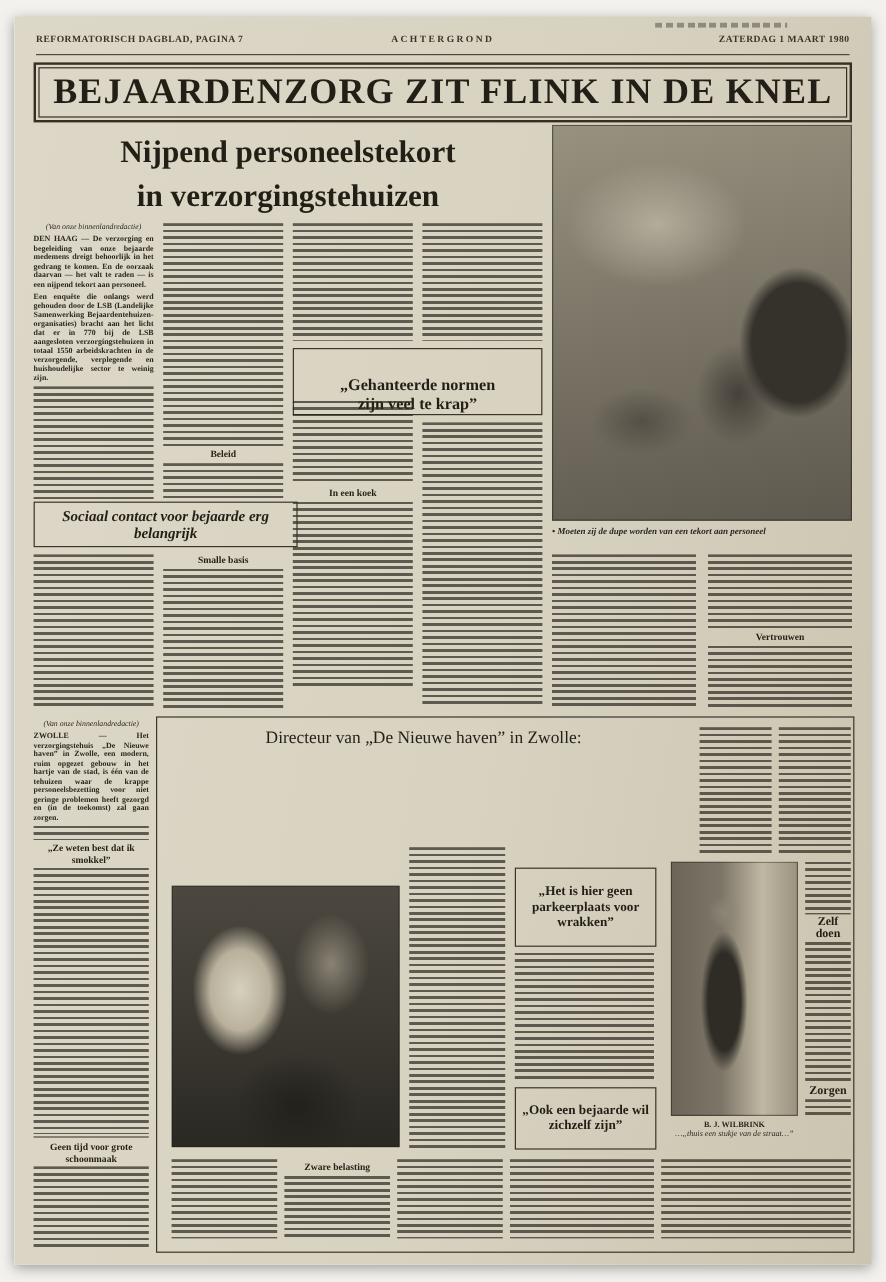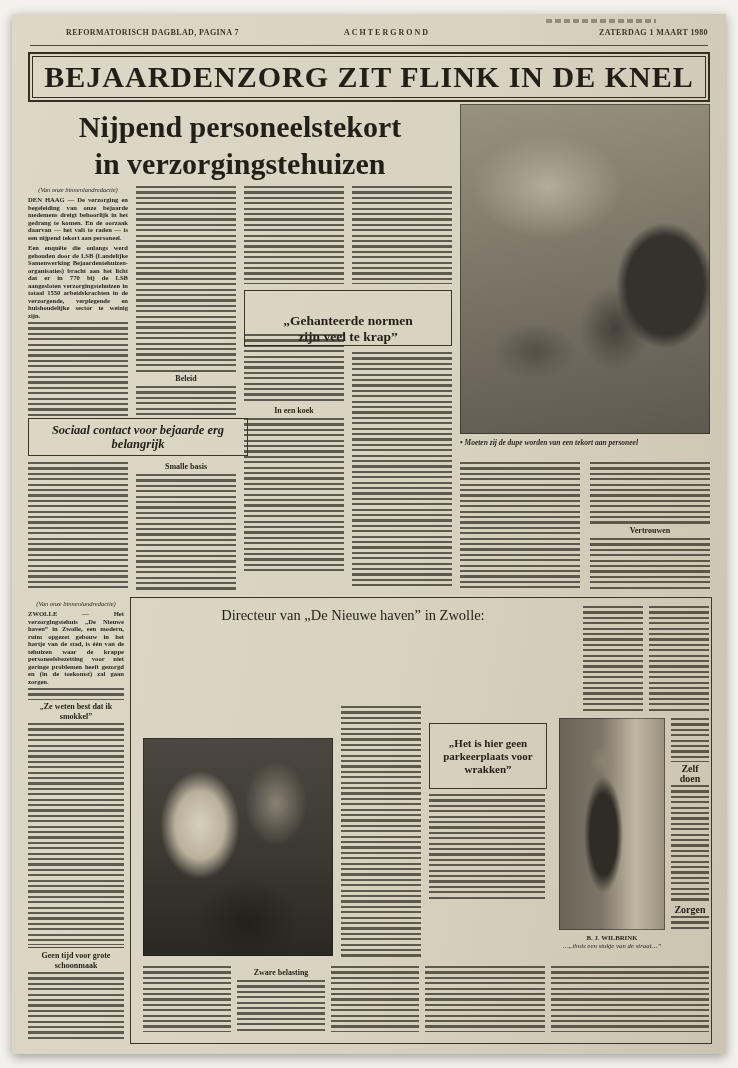--- a/index.html
+++ b/index.html
@@ -9,35 +9,35 @@
          background:linear-gradient(100deg,#ddd7c7 0%,#d8d2c1 55%,#cbc4b0 100%);
          box-shadow:0 3px 10px rgba(0,0,0,.35);}
   
   .sim{background-image:repeating-linear-gradient(to bottom,
         rgba(43,38,30,.70) 0px,rgba(43,38,30,.70) 2.2px,
         transparent 2.2px,transparent 5.4px);}
   .fill{flex:1;}
   .col{position:absolute;display:flex;flex-direction:column;}
   
   .masthead{position:absolute;left:18px;right:18px;top:14px;height:14px;
-            font-size:8px;font-weight:700;letter-spacing:.4px;color:#3b3528;margin-left:36px;}
+            font-size:8px;font-weight:700;letter-spacing:.4px;color:#3b3528;}
   .mh-left{position:absolute;left:0;top:0;}
   .mh-center{position:absolute;left:50%;transform:translateX(-50%);letter-spacing:2px;}
   .mh-right{position:absolute;right:0;top:0;}
   .mh-rule{position:absolute;left:18px;right:18px;top:31px;border-top:1px solid #50493a;}
   .microprint{position:absolute;right:70px;top:5px;width:110px;height:4px;opacity:.45;
       background-image:repeating-linear-gradient(90deg,rgba(43,38,30,.9) 0 6px,transparent 6px 9px);}
   
   .banner{position:absolute;left:16px;right:16px;top:38px;height:46px;border:2px solid #352f23;}
   .banner-inner{position:absolute;inset:2px;border:1px solid #352f23;
                 display:flex;align-items:center;justify-content:center;}
   .banner-title{font-size:30px;font-weight:700;letter-spacing:1px;white-space:nowrap;color:#241f16;}
   
   .a1-headline{position:absolute;left:16px;top:94px;width:424px;text-align:center;
-               font-size:30px;line-height:37px;font-weight:700;color:#241f16;}
+               font-size:26px;line-height:37px;font-weight:700;color:#241f16;}
   .photo{position:absolute;box-shadow:inset 0 0 0 1px rgba(30,26,20,.5);}
   .photo1{left:448px;top:90px;width:250px;height:330px;
     background:
       radial-gradient(70px 90px at 82% 55%, #35322c 0%, #35322c 55%, transparent 70%),
       radial-gradient(50px 60px at 62% 68%, #45413a 0%, transparent 70%),
       radial-gradient(60px 40px at 30% 75%, #555047 0%, transparent 70%),
       radial-gradient(100px 70px at 35% 25%, #b3ac9b 0%, transparent 75%),
       linear-gradient(170deg, #97917f 0%, #7d7769 45%, #5e594e 100%);}
   .caption1{position:absolute;left:448px;top:424px;width:250px;
             font-size:7.5px;line-height:9px;font-weight:700;font-style:italic;}
@@ -206,20 +206,23 @@
     </div>
 
     <div class="qbox qbox1">
       <span>„Het is hier geen parkeerplaats voor wrakken”</span>
     </div>
 
     <div class="col colC">
       <div class="sim fill"></div>
     </div>
 
+    <div class="qbox qbox2">
+      <span>„Ook een bejaarde wil zichzelf zijn”</span>
+    </div>
 
     <div class="photo photo3"></div>
     <div class="caption3">
       <div class="cap3name">B. J. WILBRINK</div>
       <div class="cap3text">…„thuis een stukje van de straat…”</div>
     </div>
 
     <div class="col colD1">
       <div class="sim fill"></div>
     </div>

